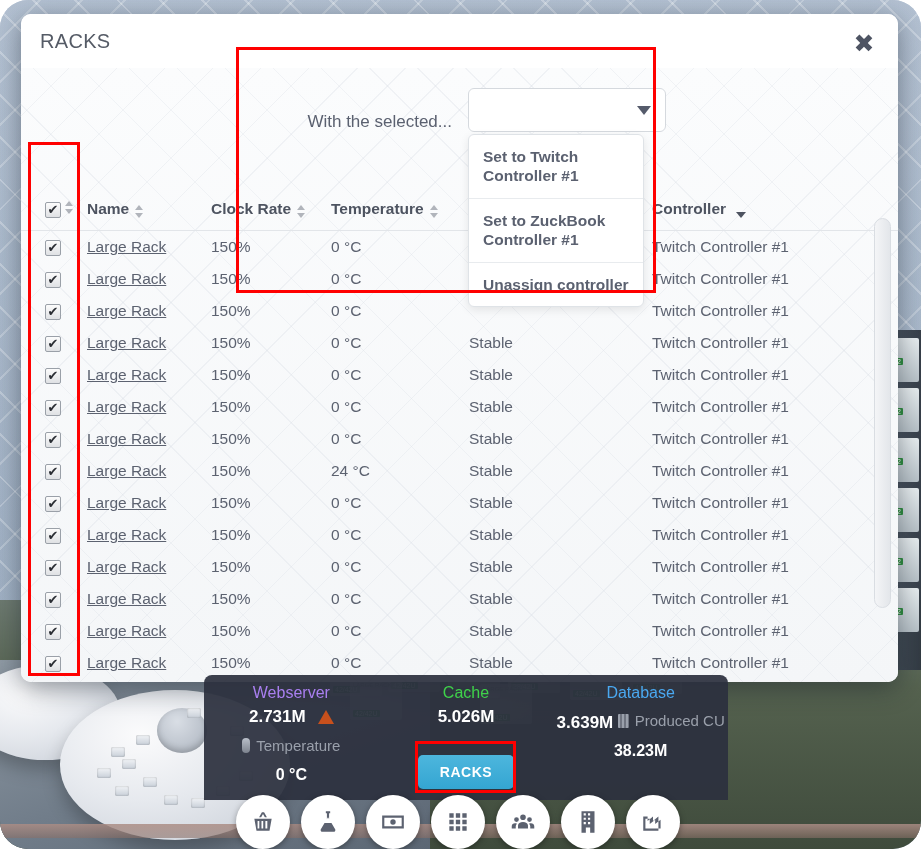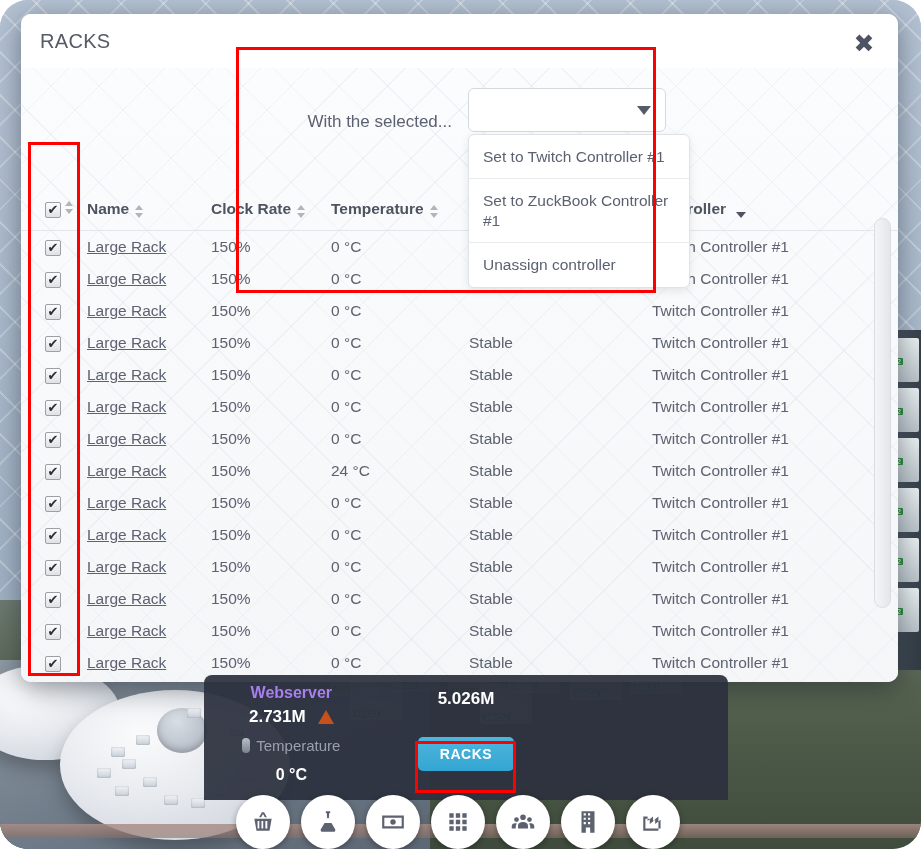--- a/index.html
+++ b/index.html
@@ -143,26 +143,27 @@
     cursor: pointer;
   }
   .caret {
     width: 0; height: 0;
     border-left: 7px solid transparent;
     border-right: 7px solid transparent;
     border-top: 9px solid #555b6b;
   }
   .dropdown {
     position: absolute; left: 0; top: 46px;
-    width: 222px;
+    width: 176px;
     background: #fff;
     border: 1px solid #dfe3e7;
     border-radius: 6px;
     box-shadow: 0 3px 10px rgba(0,0,0,0.09);
     z-index: 40;
+    font-weight: bold;
   }
   .dd-item {
     padding: 12px 14px;
     font-size: 15.5px; color: #5b6170; line-height: 1.25;
     border-bottom: 1px solid #e8ebee;
     cursor: pointer;
   }
   .dd-item:last-child { border-bottom: none; }
 
   
@@ -240,21 +241,21 @@
     position: absolute; left: 204px; top: 675px;
     width: 524px; height: 125px;
     background: rgba(44,48,62,0.93);
     border-radius: 8px 8px 0 0;
   }
   .hud-grid {
     display: grid; grid-template-columns: 1fr 1fr 1fr;
     padding-top: 9px;
     text-align: center;
   }
-  .hud-name { font-size: 16px; font-weight: bold; }
+  .hud-name { font-size: 16px; font-weight: normal; }
   .hud-name.ws { color: #a97ff0; }
   .hud-name.ca { color: #3fd24a; }
   .hud-name.db { color: #4aa8f0; }
   .hud-val {
     font-size: 17px; font-weight: bold; color: #ffffff;
     margin-top: 5px; display: inline-flex; align-items: center; gap: 12px;
   }
   .warn-tri {
     display: inline-block; width: 0; height: 0;
     border-left: 8px solid transparent; border-right: 8px solid transparent;
@@ -598,28 +599,40 @@
           <span class="warn-tri"></span>
         </div>
         <div class="hud-sub">
           <span class="ico-thermo"></span>
           <span>Temperature</span>
         </div>
         <div class="hud-sub2">0 °C</div>
       </div>
 
       <div>
+        <div class="hud-name ca">Cache</div>
         <div class="hud-val">
           <span>5.026M</span>
         </div>
         <div style="margin-top:22px">
           <span class="racks-btn">RACKS</span>
         </div>
       </div>
 
+      <div>
+        <div class="hud-name db">Database</div>
+        <div class="hud-val">
+          <span>3.639M</span>
+        </div>
+        <div class="hud-sub">
+          <span class="ico-chip"></span>
+          <span>Produced CU</span>
+        </div>
+        <div class="hud-sub2">38.23M</div>
+      </div>
     </div>
   </div>
 
   <div class="toolbar">
     <div class="tb-btn">
       <svg viewBox="0 0 24 24">
           <path d="M4 9h16l-2 11H6L4 9zm3 2v7h1.6v-7H7zm3.6 0v7h1.6v-7h-1.6zm3.6 0v7H16v-7h-1.8zM8.4 7.5 11 3h2l2.6 4.5h-1.9L12 4.6 10.3 7.5H8.4z"></path>
         </svg>
     </div>
     <div class="tb-btn">

